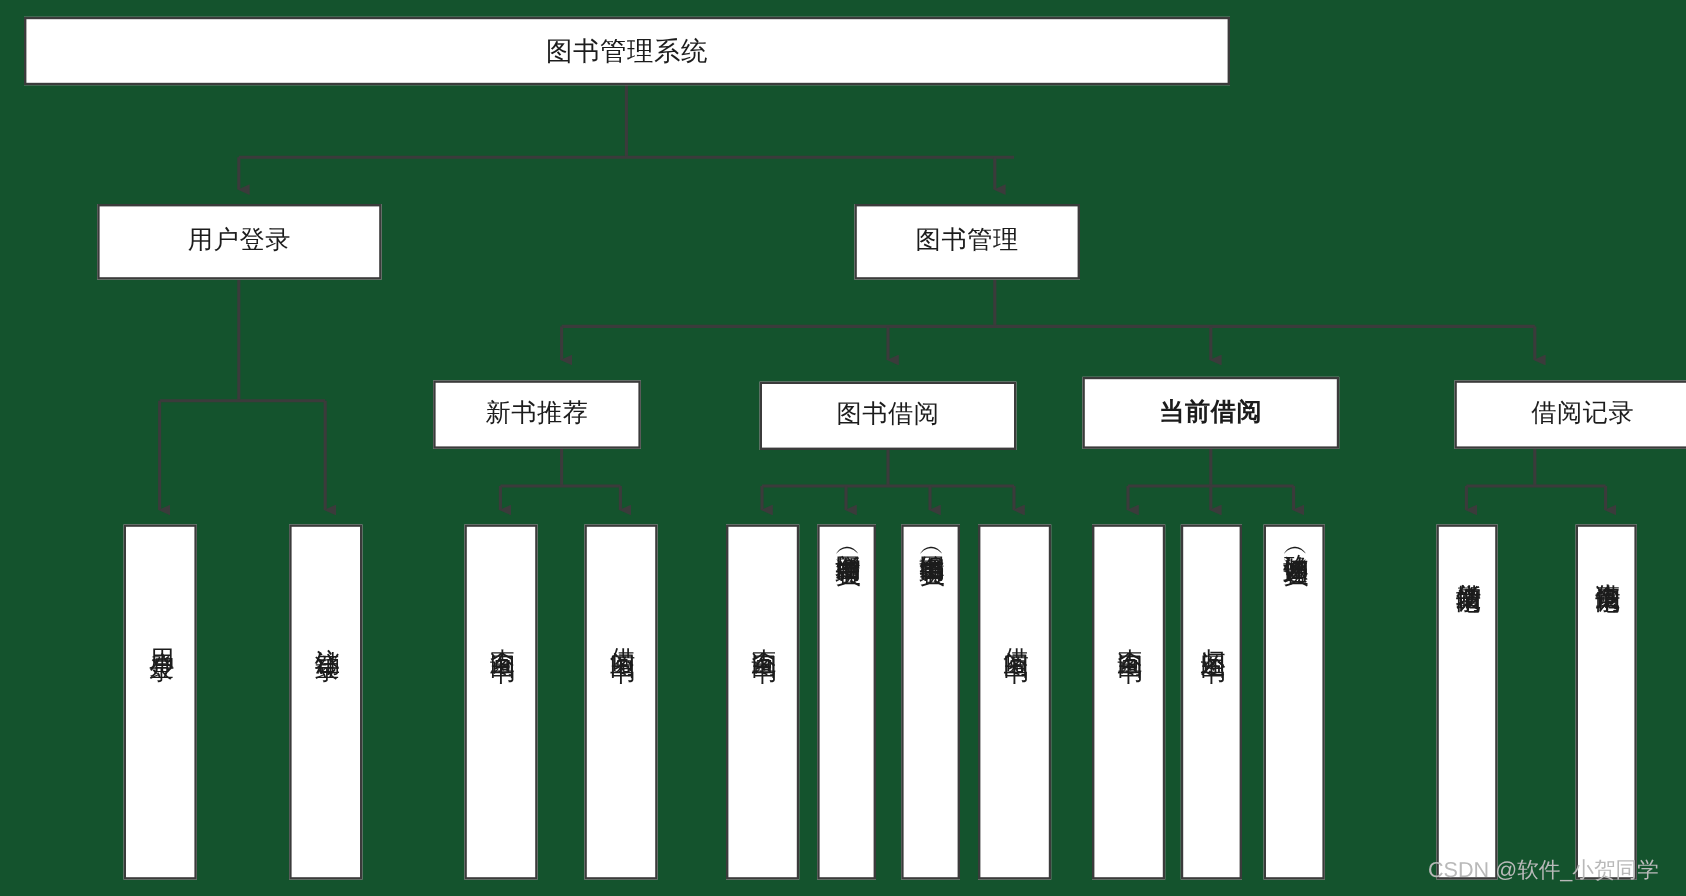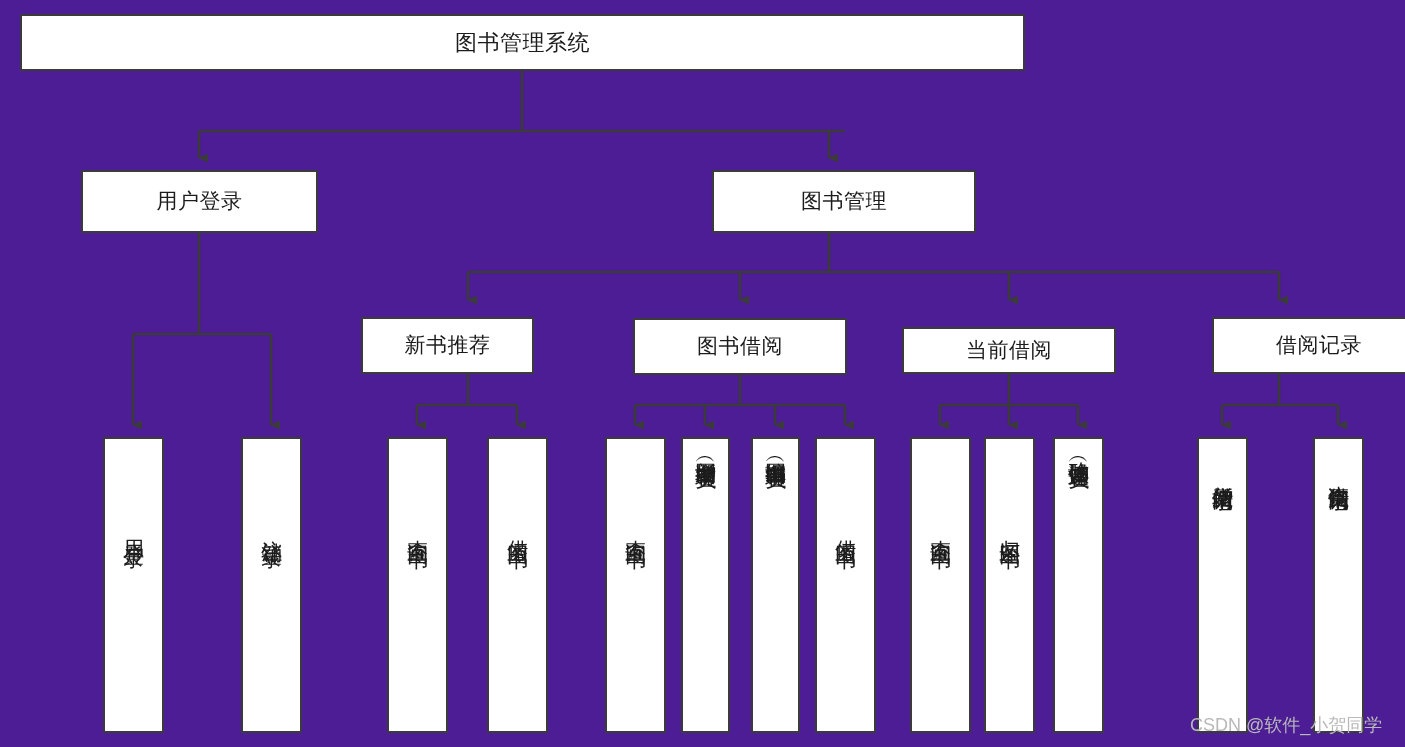--- a/index.html
+++ b/index.html
@@ -8,21 +8,21 @@
     padding: 0;
     background: #ffffff;
   }
   body {
     font-family: "Liberation Sans", "DejaVu Sans", sans-serif;
   }
   #diagram-root {
     position: relative;
     width: 1405px;
     height: 747px;
-    background: #4c1d95;
+    background: #14532d;
     overflow: hidden;
   }
   #edge-layer {
     position: absolute;
     left: 0;
     top: 0;
     width: 1405px;
     height: 747px;
     pointer-events: none;
   }
@@ -135,33 +135,33 @@
   </svg>
 
   <div class="node root horiz" style="left:20px; top:14px; width:1005px; height:57px;">
     <span class="node-label">图书管理系统</span>
   </div>
 
   <div class="node horiz" style="left:81px; top:170px; width:237px; height:63px;">
     <span class="node-label">用户登录</span>
   </div>
 
-  <div class="node horiz" style="left:712px; top:170px; width:264px; height:63px;">
+  <div class="node horiz" style="left:712px; top:170px; width:188px; height:63px;">
     <span class="node-label">图书管理</span>
   </div>
 
   <div class="node horiz" style="left:361px; top:317px; width:173px; height:57px;">
     <span class="node-label">新书推荐</span>
   </div>
 
   <div class="node horiz" style="left:633px; top:318px; width:214px; height:57px;">
     <span class="node-label">图书借阅</span>
   </div>
 
-  <div class="node horiz" style="left:902px; top:327px; width:214px; height:47px;">
+  <div class="node horiz" style="left:902px; top:314px; width:214px; height:60px;font-weight:bold;">
     <span class="node-label">当前借阅</span>
   </div>
 
   <div class="node horiz" style="left:1172px; top:317px; width:214px; height:57px;margin-left:40px;">
     <span class="node-label">借阅记录</span>
   </div>
 
   <div class="node leaf" style="left:103px; top:437px; width:61px; height:296px; padding-top:84px;">
     <span class="node-label">用户登录</span>
   </div>

